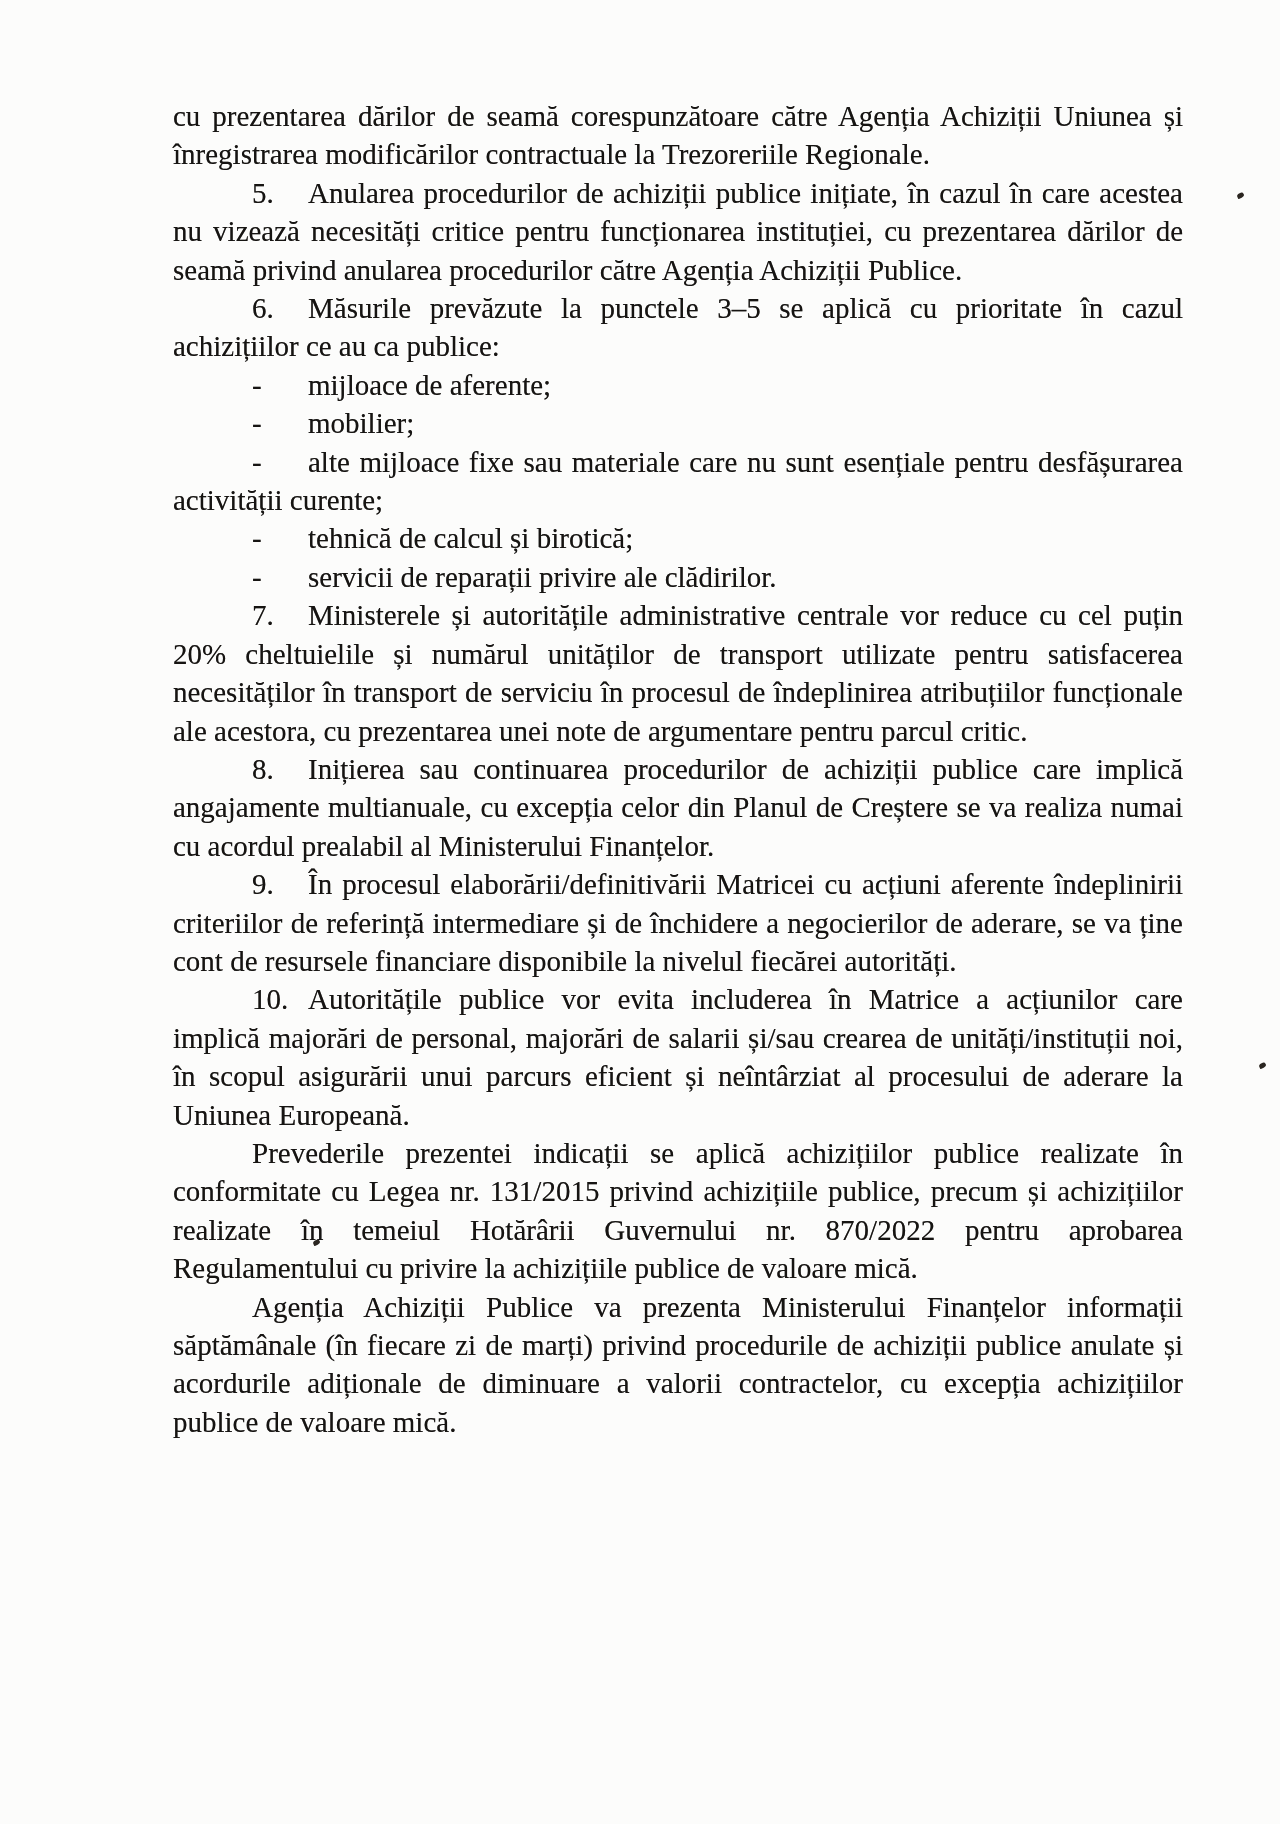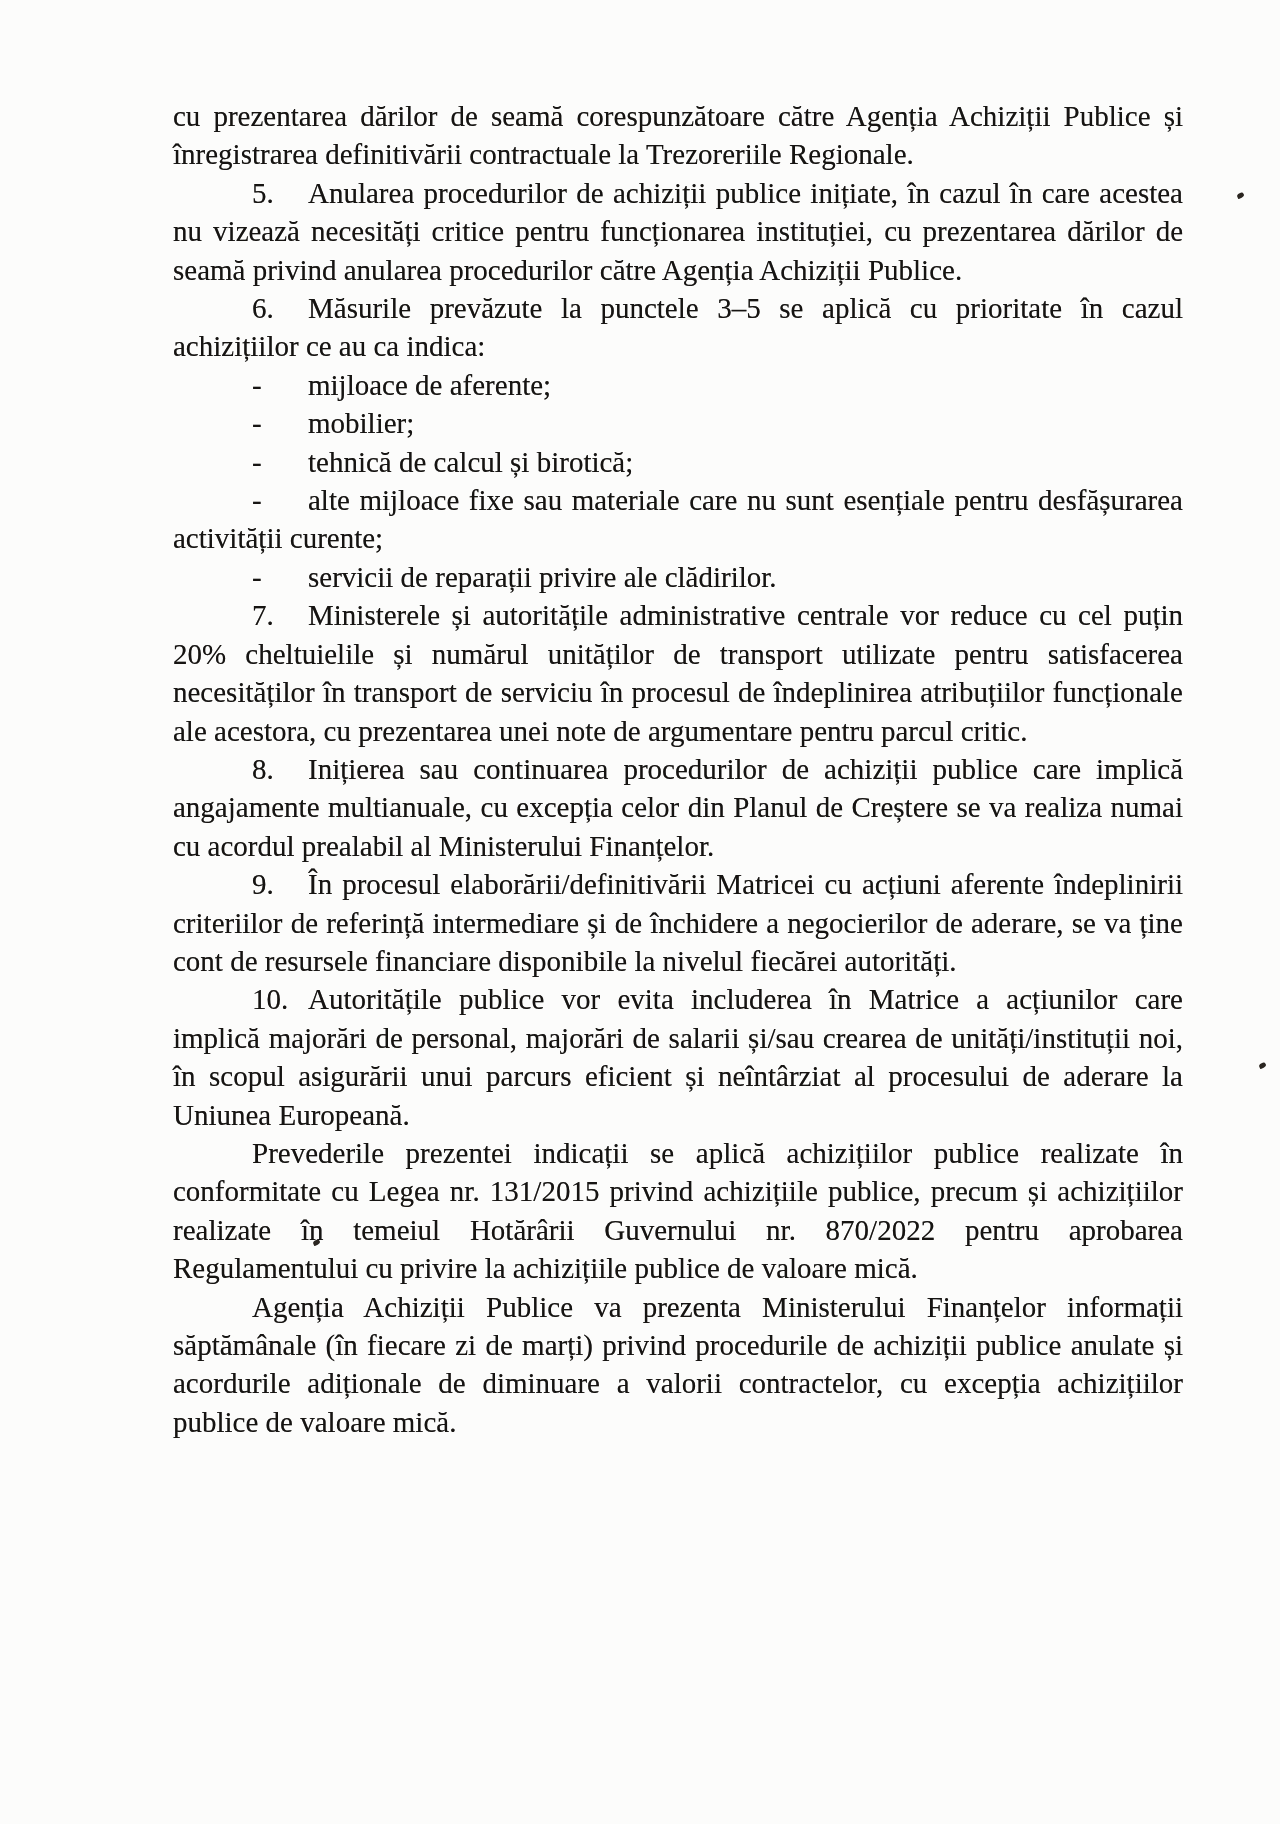--- a/index.html
+++ b/index.html
@@ -35,27 +35,27 @@
     background:#2a2520;
     border-radius:60% 55% 55% 10%;
     transform:rotate(-25deg);
   }
 </style>
 </head>
 <body>
 
 <div class="page" id="page" style="background: rgb(252, 252, 251); color: rgb(22, 20, 18);">
   <div id="doc">
-      <p class="para plain"><span class="r">cu prezentarea dărilor de seamă corespunzătoare către Agenția Achiziții Publice și înregistrarea definitivării contractuale la Trezoreriile Regionale.</span></p>
+      <p class="para plain"><span class="r">cu prezentarea dărilor de seamă corespunzătoare către Agenția Achiziții Uniunea și înregistrarea modificărilor contractuale la Trezoreriile Regionale.</span></p>
       <p class="para numbered"><span class="marker">5.</span><span class="b">Anularea procedurilor de achiziții publice inițiate,</span><span class="r"> în cazul în care acestea </span><span class="b">nu vizează necesități critice</span><span class="r"> pentru funcționarea instituției, cu prezentarea dărilor de seamă privind anularea procedurilor către Agenția Achiziții Publice.</span></p>
-      <p class="para numbered"><span class="marker">6.</span><span class="r">Măsurile prevăzute la punctele 3–5 se aplică cu prioritate </span><span class="b">în cazul achizițiilor</span><span class="r"> ce au ca indica:</span></p>
+      <p class="para numbered"><span class="marker">6.</span><span class="r">Măsurile prevăzute la punctele 3–5 se aplică cu prioritate </span><span class="b">în cazul achizițiilor</span><span class="r"> ce au ca publice:</span></p>
       <p class="para list"><span class="marker">-</span><span class="r">mijloace de aferente;</span></p>
       <p class="para list"><span class="marker">-</span><span class="r">mobilier;</span></p>
+      <p class="para list"><span class="marker">-</span><span class="r">alte mijloace fixe sau materiale care nu sunt esențiale pentru desfășurarea activității curente;</span></p>
       <p class="para list"><span class="marker">-</span><span class="r">tehnică de calcul și birotică;</span></p>
-      <p class="para list"><span class="marker">-</span><span class="r">alte mijloace fixe sau materiale care nu sunt esențiale pentru desfășurarea activității curente;</span></p>
       <p class="para list"><span class="marker">-</span><span class="r">servicii de reparații privire ale clădirilor.</span></p>
       <p class="para numbered"><span class="marker">7.</span><span class="r">Ministerele și autoritățile administrative centrale vor reduce cu cel puțin 20% cheltuielile și numărul unităților de transport utilizate pentru satisfacerea necesităților în transport de serviciu în procesul de îndeplinirea atribuțiilor funcționale ale acestora, cu prezentarea unei note de argumentare pentru parcul critic.</span></p>
       <p class="para numbered"><span class="marker">8.</span><span class="r">Inițierea sau continuarea procedurilor de achiziții publice care implică angajamente multianuale, cu excepția celor din Planul de Creștere se va realiza numai cu acordul prealabil al Ministerului Finanțelor.</span></p>
       <p class="para numbered"><span class="marker">9.</span><span class="r">În procesul elaborării/definitivării Matricei cu acțiuni aferente îndeplinirii criteriilor de referință intermediare și de închidere a negocierilor de aderare, </span><span class="b">se va ține cont de resursele financiare disponibile</span><span class="r"> la nivelul fiecărei autorități.</span></p>
       <p class="para numbered"><span class="marker">10.</span><span class="r">Autoritățile publice </span><span class="b">vor evita includerea</span><span class="r"> în Matrice a acțiunilor care implică majorări de personal, majorări de salarii și/sau crearea de unități/instituții noi, în scopul asigurării unui parcurs eficient și neîntârziat al procesului de aderare la Uniunea Europeană.</span></p>
       <p class="para plain indent"><span class="r">Prevederile prezentei indicații se aplică achizițiilor publice realizate în conformitate cu Legea nr. 131/2015 privind achizițiile publice, precum și achizițiilor realizate în temeiul Hotărârii Guvernului nr. 870/2022 pentru aprobarea Regulamentului cu privire la achizițiile publice de valoare mică.</span></p>
       <p class="para plain indent"><span class="r">Agenția Achiziții Publice va prezenta Ministerului Finanțelor informații săptămânale (în fiecare zi de marți) privind procedurile de achiziții publice anulate și acordurile adiționale de diminuare a valorii contractelor, cu excepția achizițiilor publice de valoare mică.</span></p>
     </div>
 <div class="speck" style="left: 1237px; top: 193px;"></div>
     <div class="speck" style="left: 1259px; top: 1063px;"></div>

